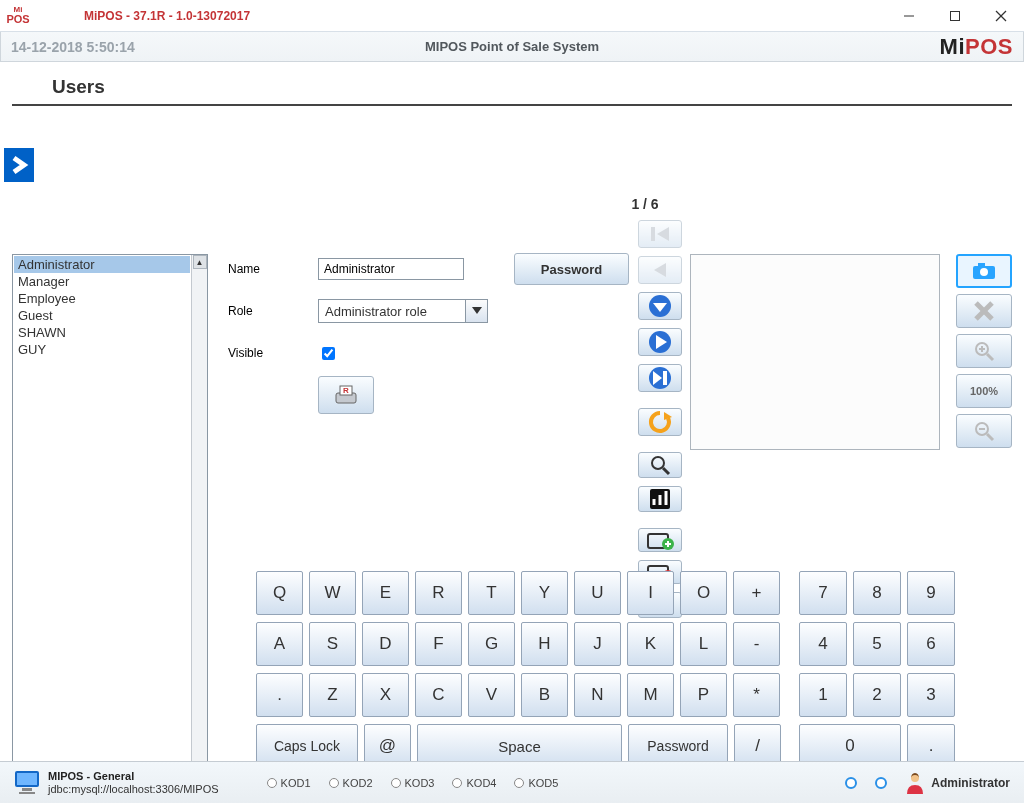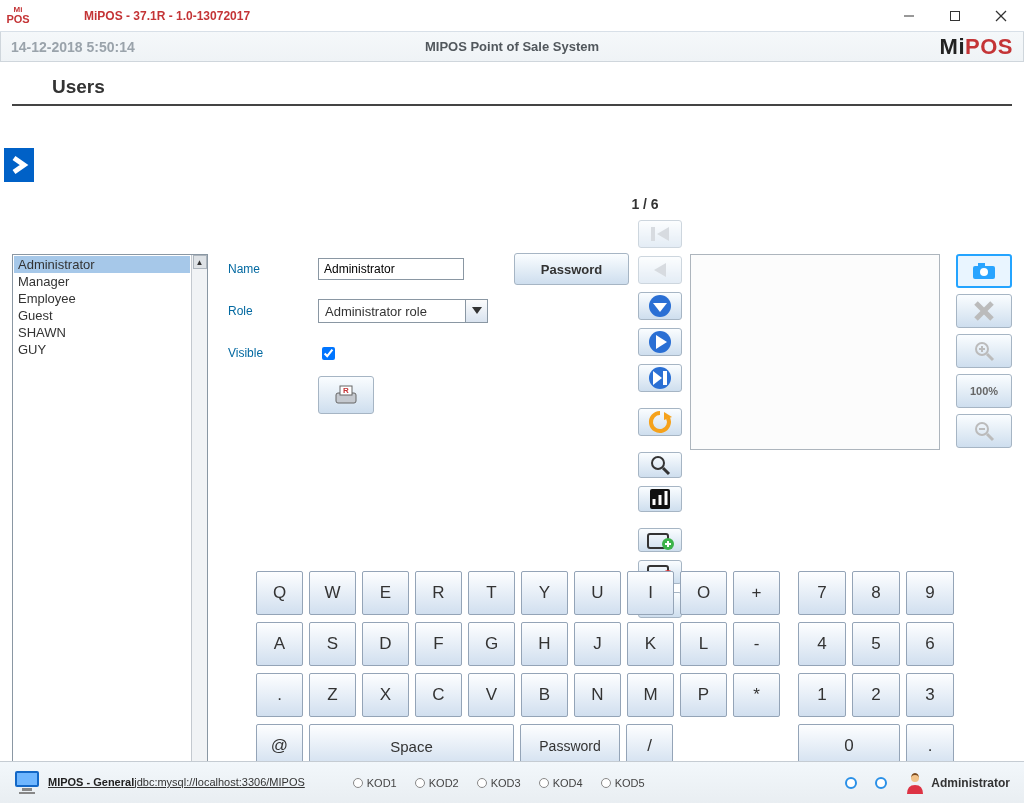--- a/index.html
+++ b/index.html
@@ -49,21 +49,21 @@
   .page-counter { font-weight:bold; font-size:14px; margin-right:30px;}
   .tbtn, .sq-btn { background:linear-gradient(#fafdff,#cedeee); border:1px solid #a6b5c4; border-radius:3px; display:inline-flex; align-items:center; justify-content:center; }
   .tbtn { width:44px; height:38px; }
   .tbtn.disabled { opacity:.55; }
   .tbtn svg, .sq-btn svg { display:block; }
   .toolbar-gap { width:6px;}
 
   
   .form { margin-top:16px; margin-left:20px; position:relative;}
   .row { display:flex; align-items:center; height:34px; margin-bottom:8px;}
-  .label { width:90px; color:#0369a1; font-size:12px;}
+  .label { width:90px; color:#000000; font-size:12px;}
   .text-input { width:146px; height:22px; border:1px solid #8a97a3; padding:2px 5px; font-size:12px; background:#fff;}
   .long-btn { width:115px; height:32px; font-weight:bold; font-size:13px; color:#333;}
   .sq-btn { width:46px; height:34px; }
   .dropdown { width:170px; height:24px; border:1px solid #8a97a3; display:flex; align-items:center; padding-left:6px; background:#fff; position:relative;}
   .dropdown .arrow { position:absolute; right:0; top:0; bottom:0; width:22px; border-left:1px solid #8a97a3; background:linear-gradient(#fcfcfc,#d9e3ef); display:flex; align-items:center; justify-content:center;}
   .print-btn { width:56px; height:38px; display:flex; align-items:center; justify-content:center;}
 
   
   .image-pane { position:absolute; right:72px; top:2px; width:250px; height:196px; border:1px solid #adb5bd; background:#fcfcfc; }
   .side-tools { position:absolute; right:0; top:2px; width:56px; display:flex; flex-direction:column; gap:6px;}
@@ -82,21 +82,21 @@
   .k-at { width:47px; height:44px;}
   .k-space { width:205px; height:44px; font-size:15px;}
   .k-back { width:100px; height:44px; font-size:14px;}
   .k-slash { width:47px; height:44px;}
   .n1 { width:48px; height:44px;}
   .n0 { width:102px; height:44px;}
 
   
   .footer { position:absolute; bottom:0; left:0; right:0; height:42px; border-top:1px solid #c5ccd3; background:linear-gradient(#f2f7fb,#e9eef2); display:flex; align-items:center; padding:0 14px; font-size:11px;}
   .pc-icon { width:28px; height:26px; margin-right:6px;}
-  .footer-text { display:flex; flex-direction:row; line-height:1.1;text-decoration:underline;}
+  .footer-text { display:flex; flex-direction:column; line-height:1.1;}
   .footer-text span:first-child { font-weight:bold; color:#222;}
   .footer-text span:last-child { color:#333;}
   .kods { margin-left:48px; display:flex; gap:18px; align-items:center;}
   .radio { display:flex; align-items:center; gap:4px; color:#444;}
   .radio .circ { width:10px; height:10px; border:1px solid #888; border-radius:50%; background:#fff;}
   .indicators { margin-left:auto; display:flex; gap:18px; align-items:center;}
   .ind-dot { width:12px; height:12px; border:2px solid #2a90e7; border-radius:50%; background:#fff;}
   .user-badge { display:flex; align-items:center; gap:6px; margin-left:18px;}
   .avatar { width:20px; height:22px;}
   .user-name { font-weight:bold; font-size:12px; color:#333;}
@@ -352,20 +352,21 @@
                 <div class="key k1">X</div>
                 <div class="key k1">C</div>
                 <div class="key k1">V</div>
                 <div class="key k1">B</div>
                 <div class="key k1">N</div>
                 <div class="key k1">M</div>
                 <div class="key k1">P</div>
                 <div class="key k1">*</div>
               </div>
               <div class="kb-row">
+                <div class="key k-caps">Caps Lock</div>
                 <div class="key k-at">@</div>
                 <div class="key k-space">Space</div>
                 <div class="key k-back">Password</div>
                 <div class="key k-slash">/</div>
               </div>
             </div>
           <div class="kb-num" id="kb-num">
               <div class="kb-row">
                 <div class="key n1">7</div>
                 <div class="key n1">8</div>

